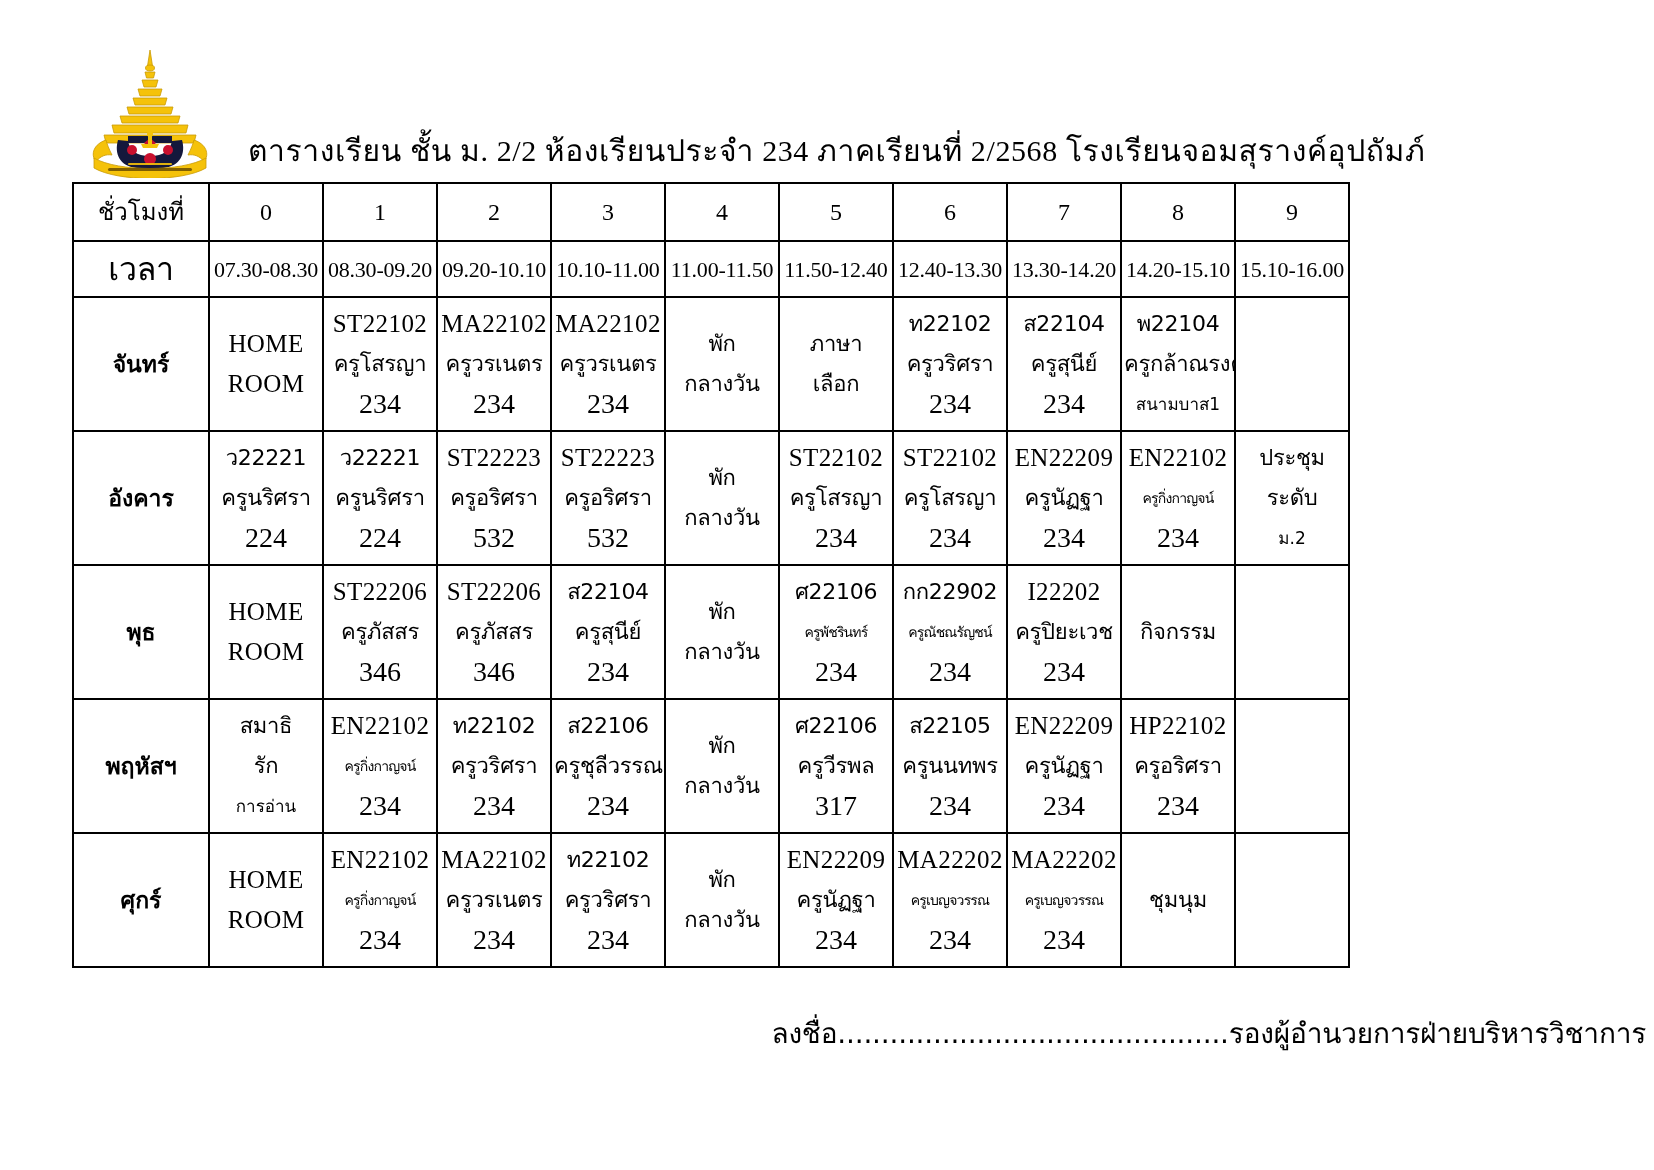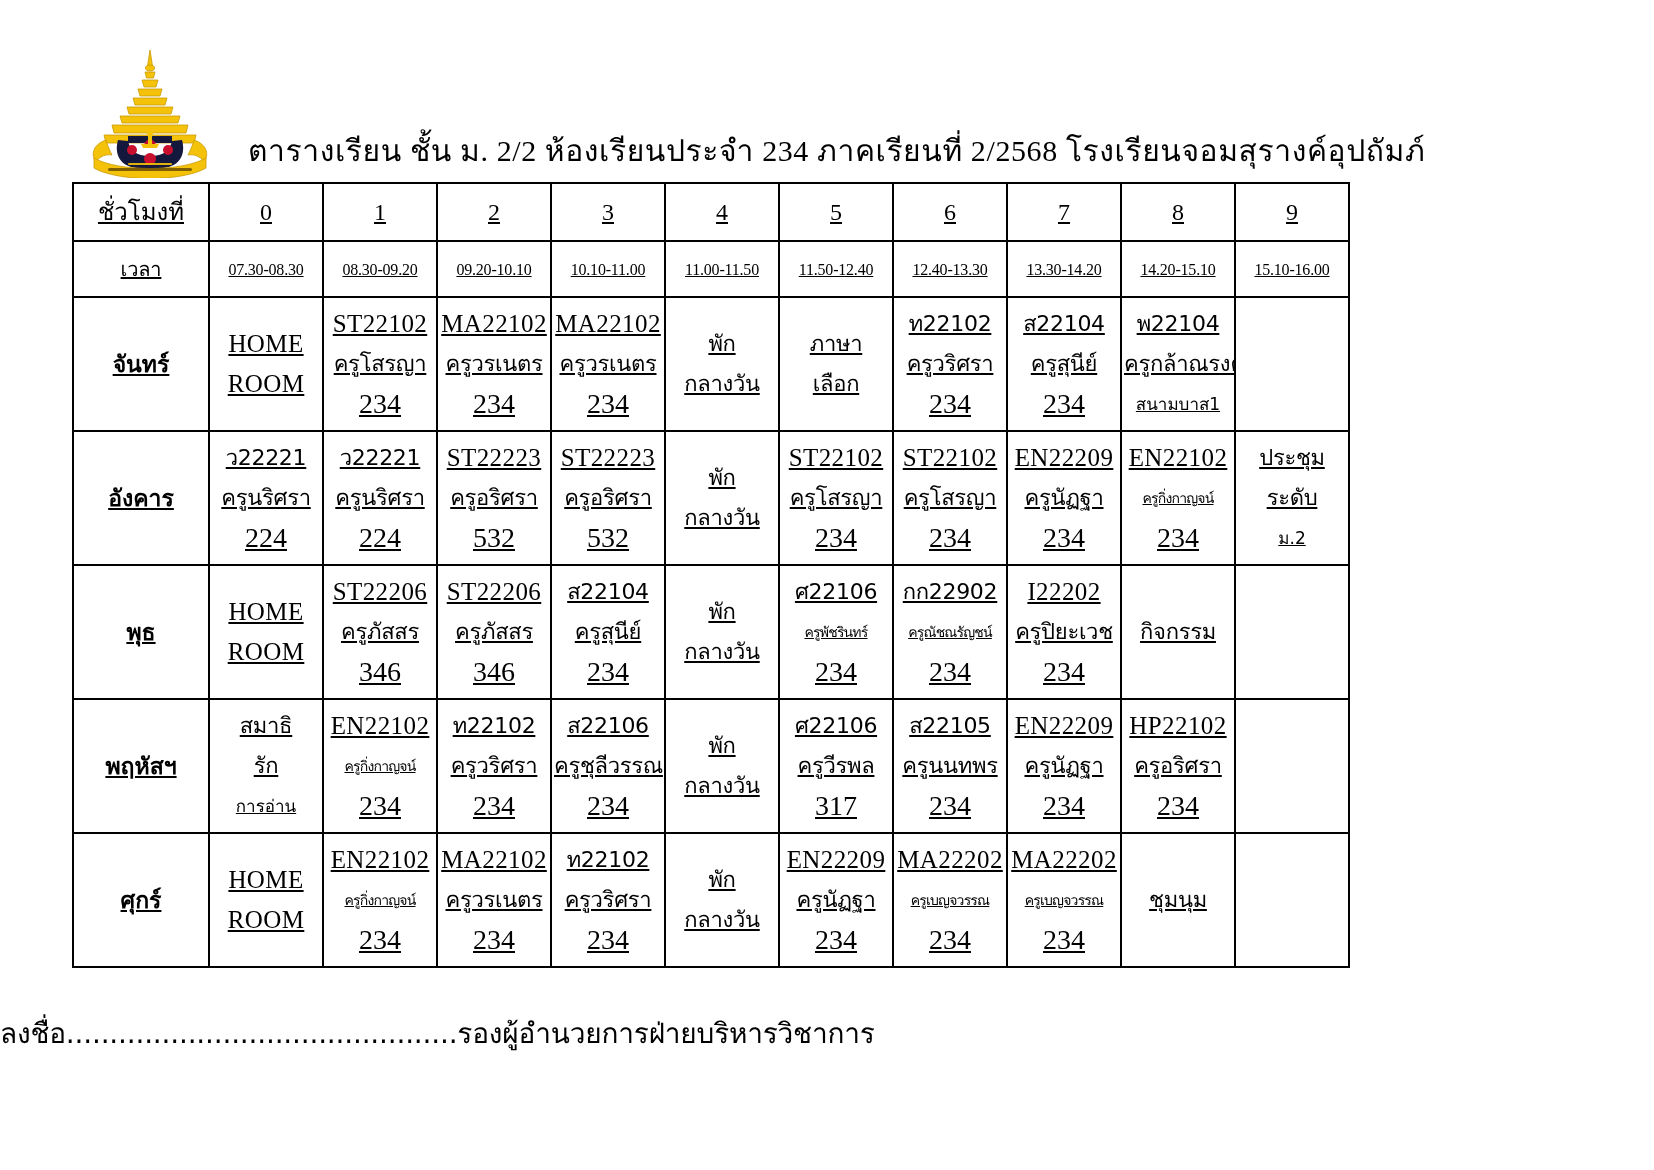--- a/index.html
+++ b/index.html
@@ -48,39 +48,38 @@
   
   .tt-wrap {
     position: absolute;
     left: 72px; top: 182px;
     width: 1488px;
   }
   table.timetable {
     border-collapse: collapse;
     width: 1264px;
     table-layout: fixed;
-    text-decoration: underline;
   }
   table.timetable td {
     border: 2px solid #000;
     text-align: center;
     vertical-align: middle;
     padding: 2px 2px;
     font-size: 23px;
     line-height: 31px;
     color: #000;
     overflow: hidden;
   }
   col.c-day   { width: 136px; }
   col.c-slot  { width: 114px; }
   col.c-slot0 { width: 114px; }
 
   tr.row-num td { height: 58px; font-size: 24px; }
-  tr.row-time td { height: 56px; font-size: 16px; letter-spacing: -0.2px; }
-  tr.row-time td.day-label { font-size: 20px; }
+  tr.row-time td { height: 56px; font-size: 22px; letter-spacing: -0.2px; }
+  tr.row-time td.day-label { font-size: 32px; }
   tr.day-row td { height: 134px; }
 
   td.day-label {
     font-family: "DejaVu Sans", "Liberation Sans", sans-serif;
     font-weight: bold;
     font-size: 27px;
   }
   td.hdr-label {
     font-family: "DejaVu Sans", "Liberation Sans", sans-serif;
     font-size: 25px;
@@ -116,21 +115,22 @@
     font-size: 17px;
   }
   .cl.tight { font-size: 14px; letter-spacing: -0.8px; }
 
   
   .footer {
     position: absolute;
     left: 0;
     top: 1012px;
     width: 1646px;
-    text-align: left;
+    text-align: right;
+    padding-left: 14px;
   }
   .sign-line {
     display: inline-block;
     font-family: "DejaVu Sans", "Liberation Sans", sans-serif;
     font-size: 28px;
     line-height: 44px;
     white-space: nowrap;
     letter-spacing: -0.2px;
   }
 </style>

